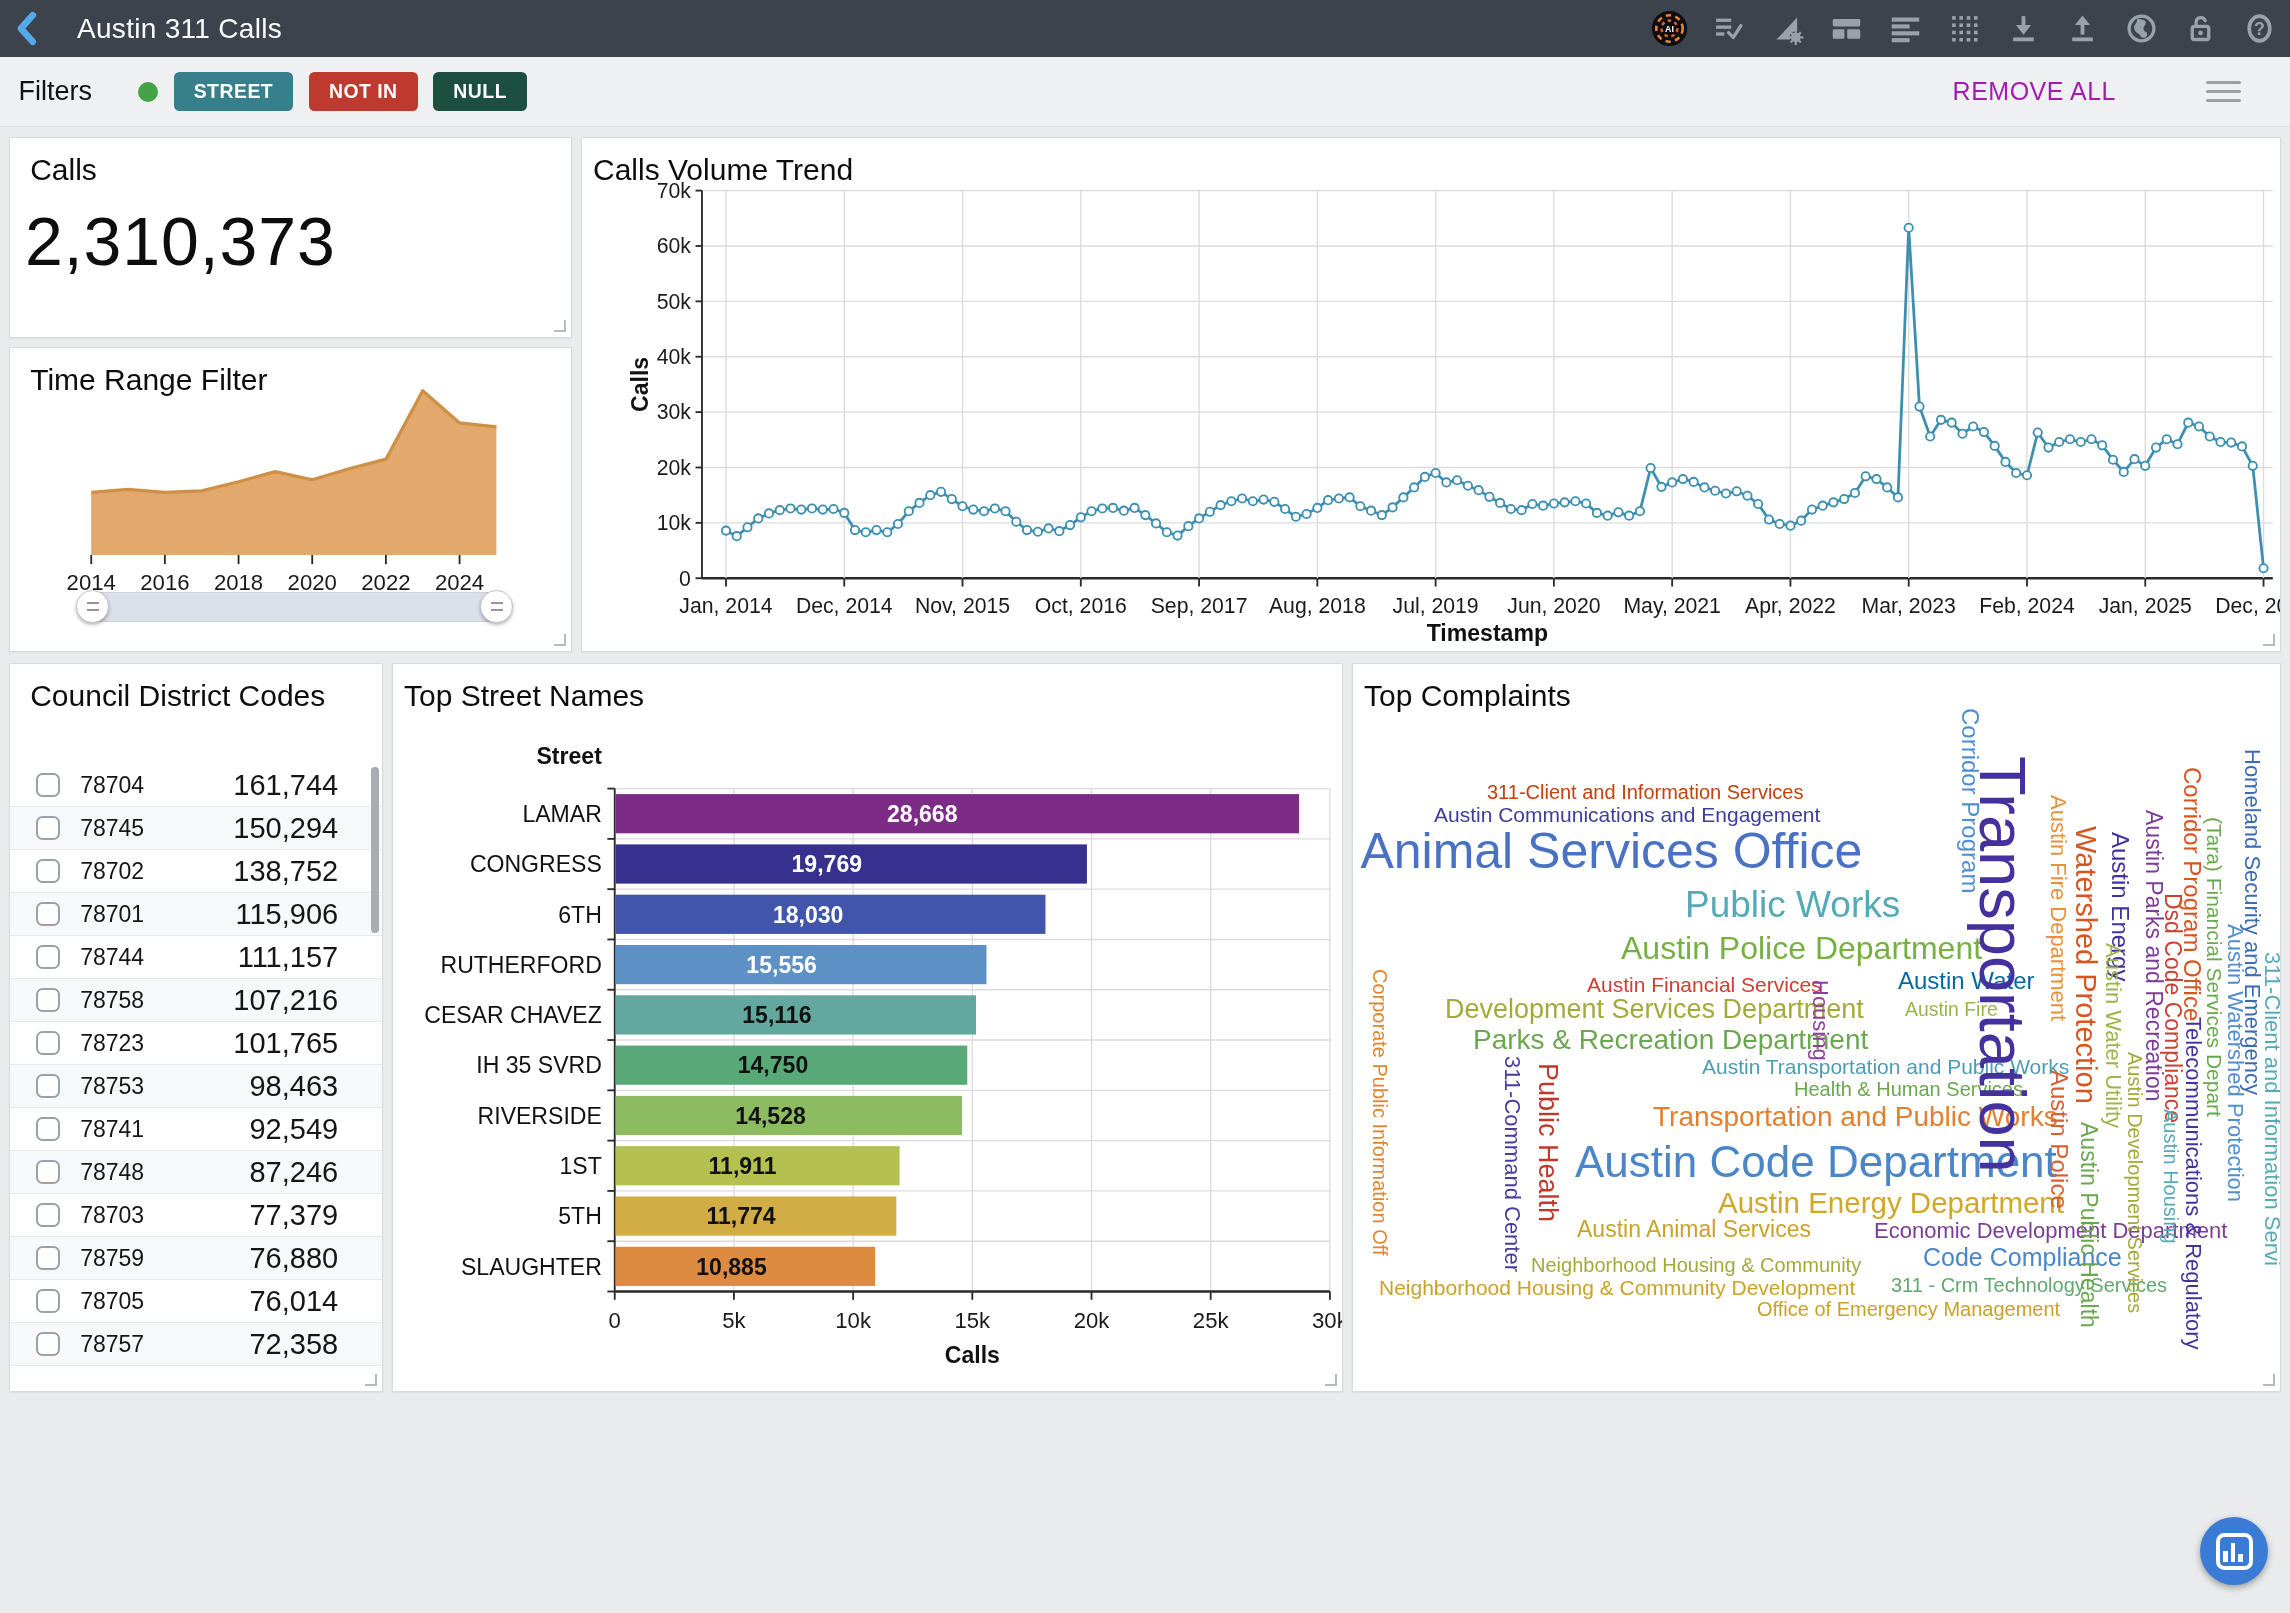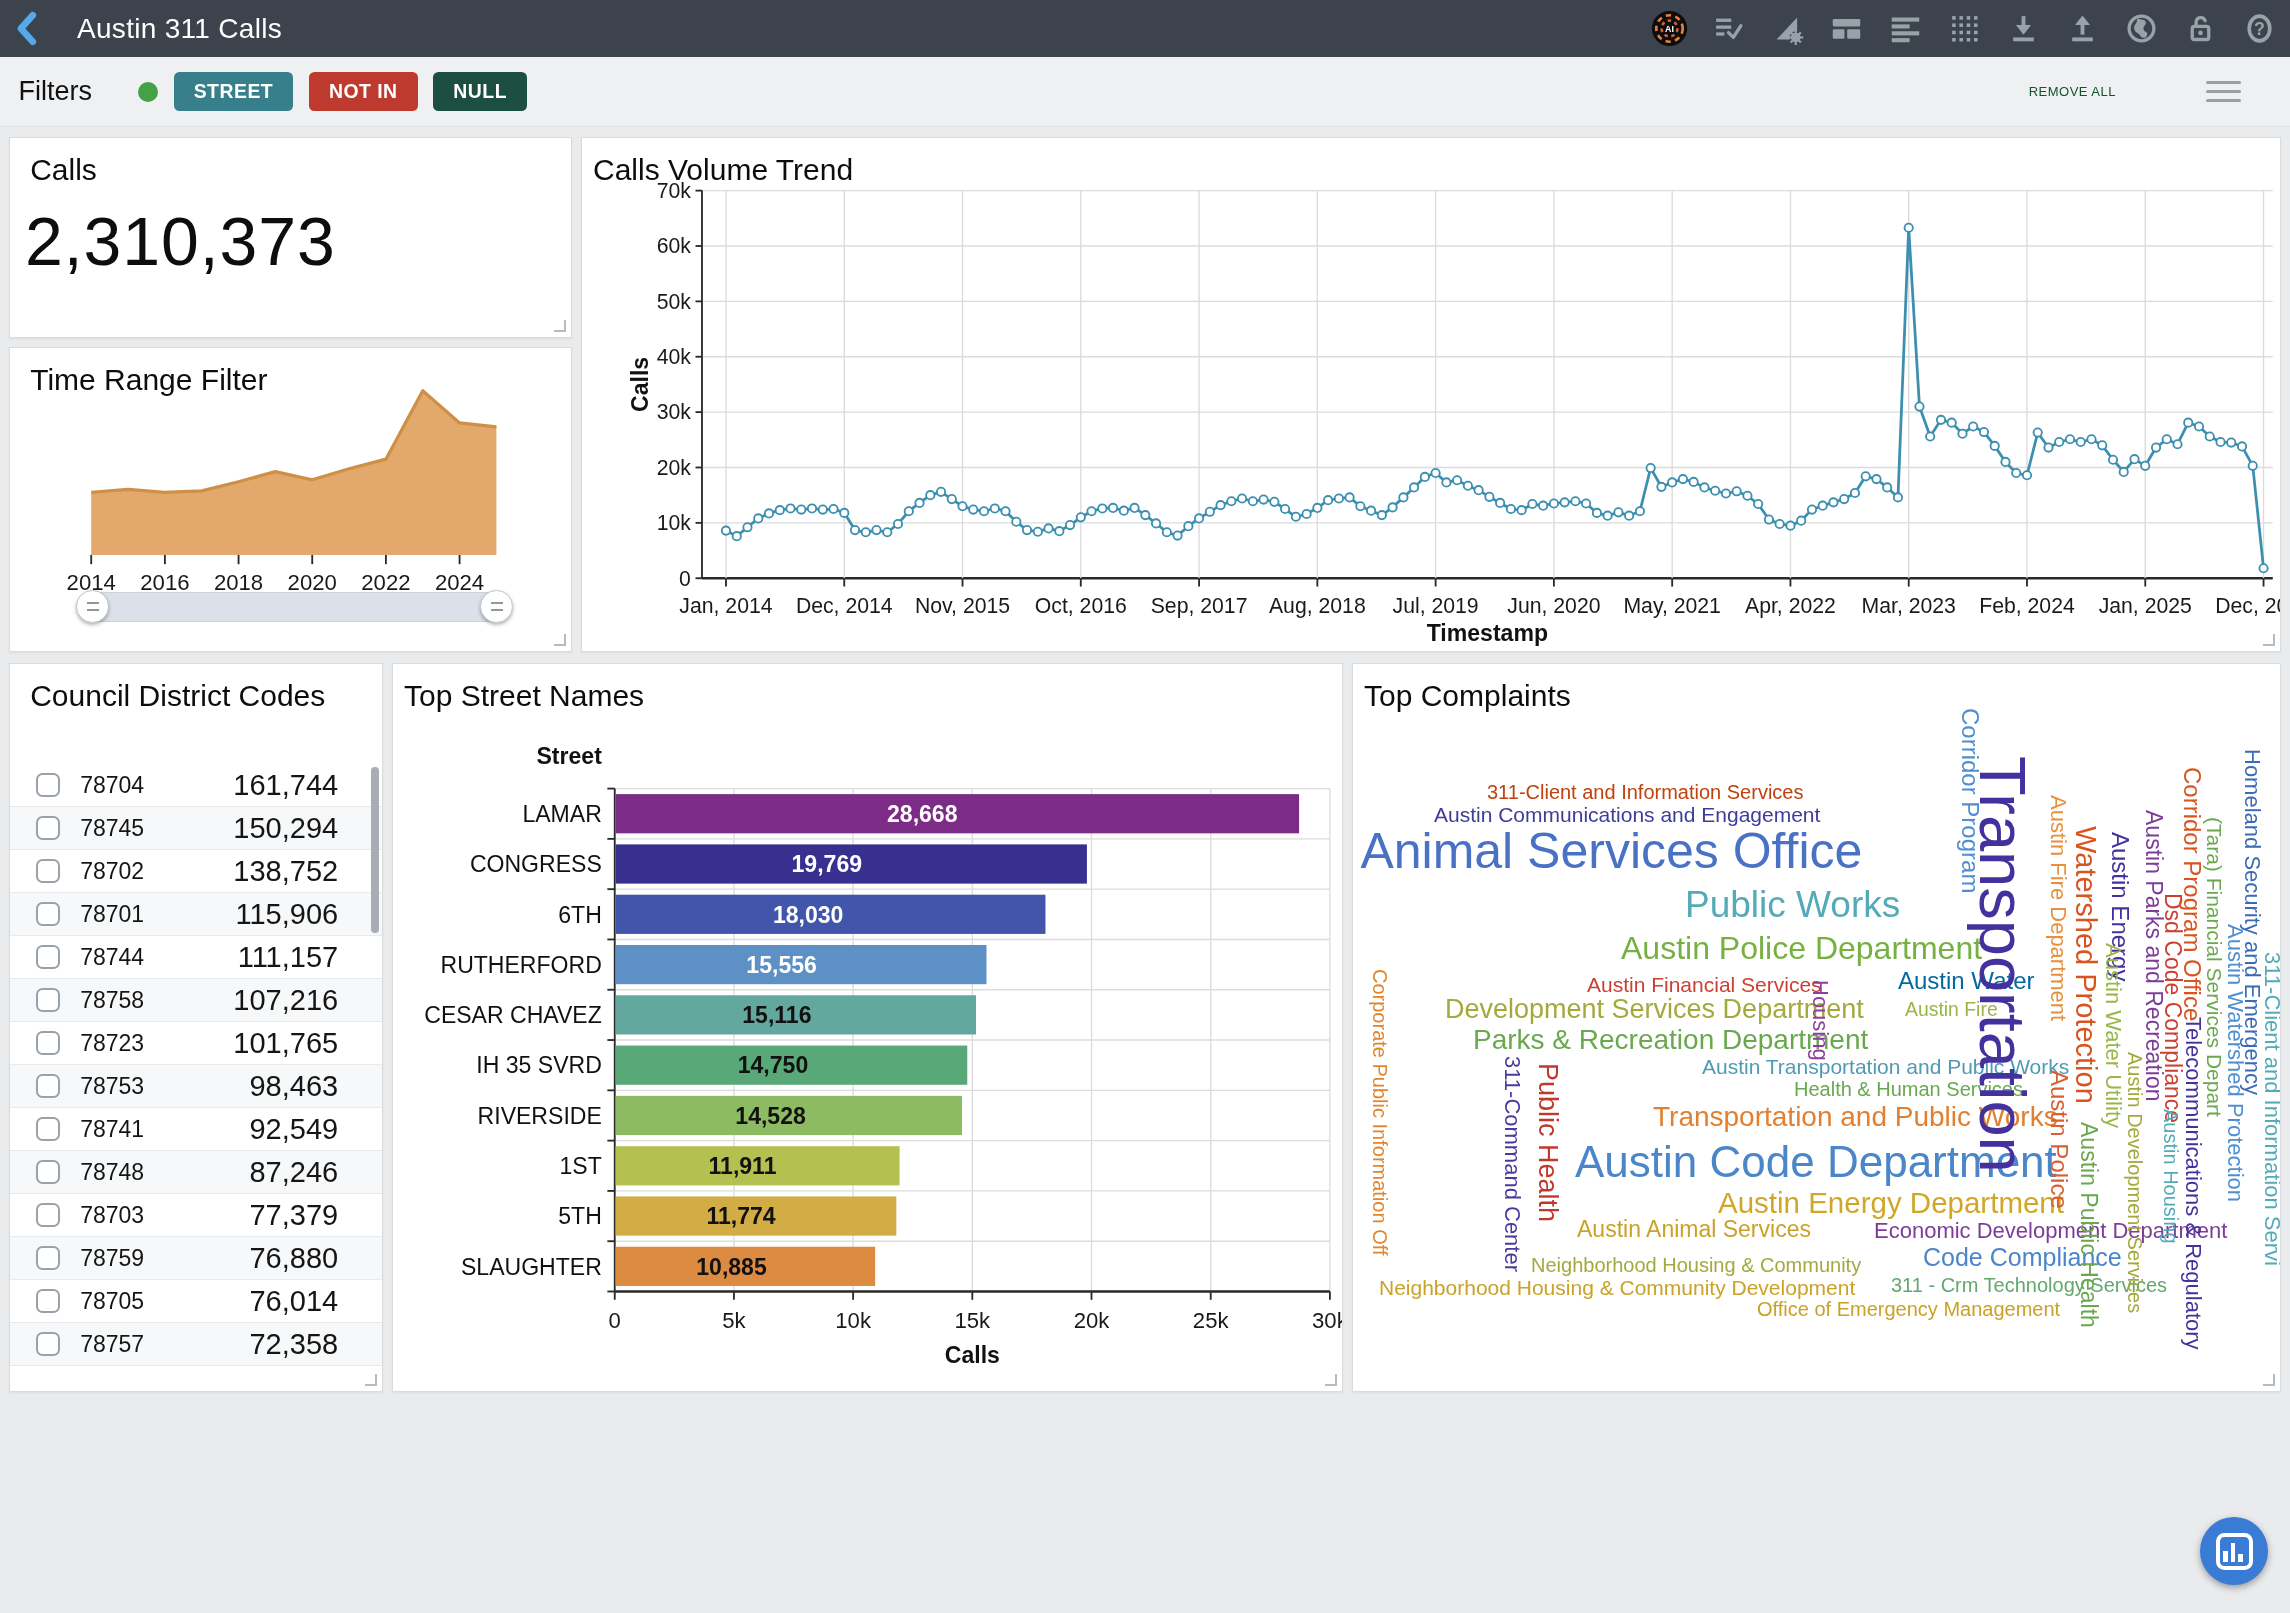--- a/index.html
+++ b/index.html
@@ -10,21 +10,21 @@
   .back-btn { width:55px; height:57px; display:flex; align-items:center; justify-content:center; cursor:pointer; }
   .topbar-title { color:#fdfdfd; font-size:28px; margin-left:22px; font-weight:400; letter-spacing:0.3px; }
   .topbar-icons { position:absolute; right:13px; top:0; height:57px; display:flex; align-items:center; gap:22px; }
   .tb-icon { width:37px; height:37px; display:flex; align-items:center; justify-content:center; cursor:pointer; }
 
   
   .filterbar { position:absolute; left:0; top:57px; width:2291px; height:70px; background:#eef0f2; border-bottom:0.9px solid #e0e2e5; display:flex; align-items:center; }
   .filterbar-label { font-size:27px; color:#111; margin-left:18.5px; }
   .filter-dot { width:20px; height:20px; border-radius:50%; background:#44a145; margin-left:46px; }
   .chip { height:39px; border-radius:5.5px; color:#fff; font-weight:bold; font-size:19.4px; letter-spacing:0.5px; display:flex; align-items:center; padding:0 20px; margin-left:15.7px; cursor:pointer; }
-  .remove-all { position:absolute; right:175px; color:#14532d; font-size:13px; letter-spacing:0.5px; cursor:pointer; }
+  .remove-all { position:absolute; right:175px; color:#a21caf; font-size:25px; letter-spacing:0.5px; cursor:pointer; }
   .menu-icon { position:absolute; right:50px; width:35px; cursor:pointer; }
   .menu-icon div { height:3.2px; background:#9aa0a6; margin:5.5px 0; border-radius:1.8px; }
 
   
   .card { position:absolute; background:#fff; border:0.9px solid #d9dcdf; box-shadow:0 0.9px 1.8px rgba(0,0,0,.06); overflow:hidden; }
   .card-title { font-size:30px; color:#0d0d0d; font-weight:400; padding:14.8px 0 0 20px; }
   .resize-corner { position:absolute; right:5.5px; bottom:5.5px; width:12px; height:12px; border-right:2.8px solid #b7bbbf; border-bottom:2.8px solid #b7bbbf; }
 
   #card-calls  { left:9.2px; top:137px; width:563px; height:201px; }
   .big-number { font-size:68px; color:#0d0d0d; padding:14.8px 0 0 14.8px; letter-spacing:0.9px; }

